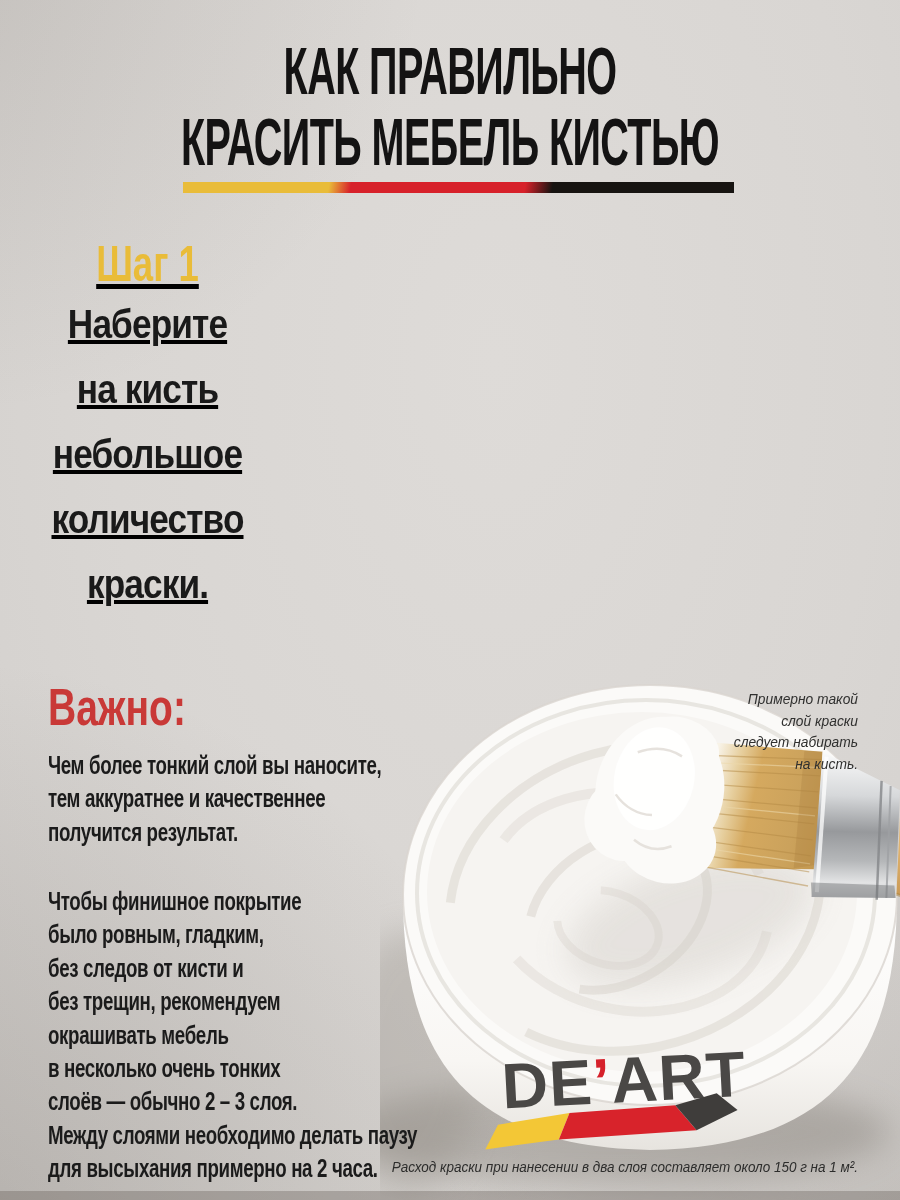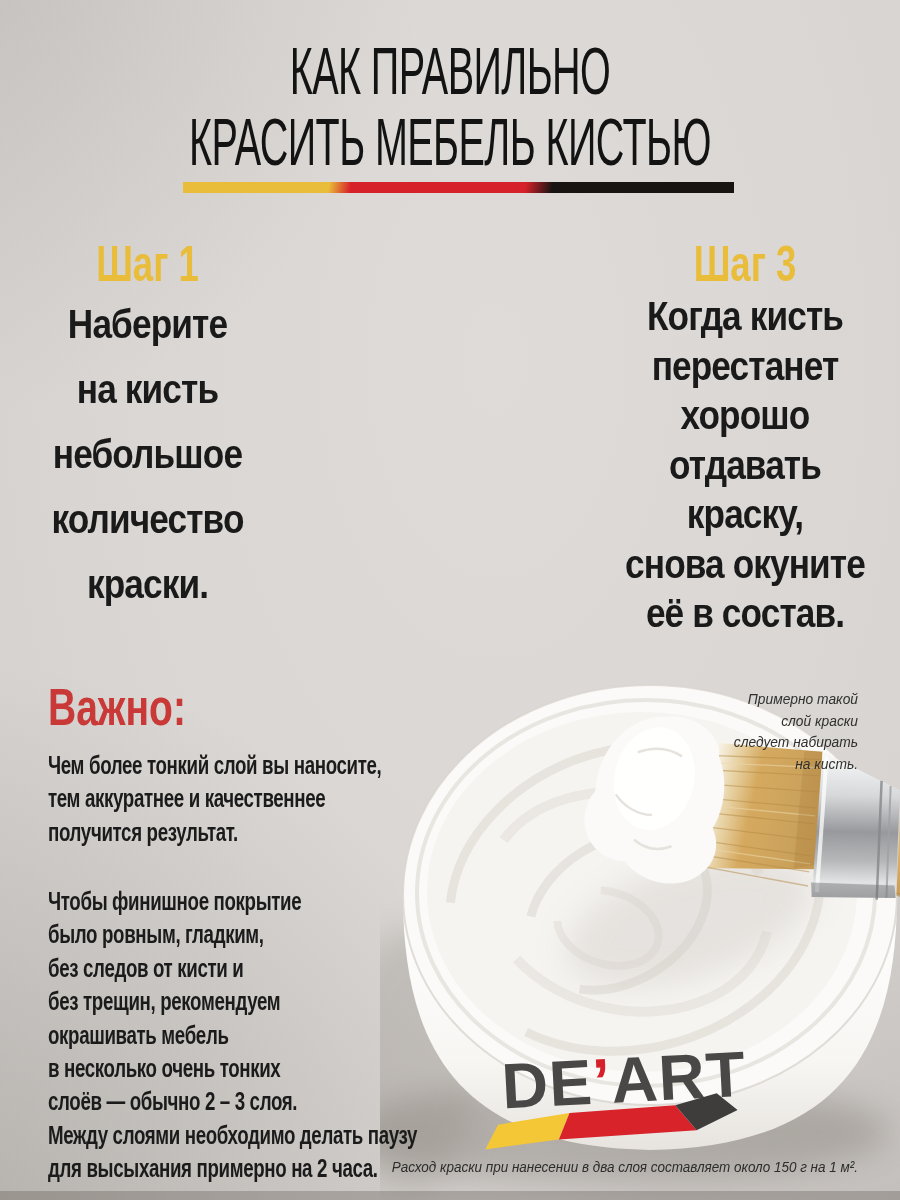--- a/index.html
+++ b/index.html
@@ -13,35 +13,35 @@
       radial-gradient(circle at -5% 105%, rgba(110,103,96,.30), rgba(110,103,96,0) 38%),
       radial-gradient(circle at -5% -5%, rgba(120,113,106,.18), rgba(120,113,106,0) 30%),
       radial-gradient(circle at 105% 108%, rgba(110,103,96,.20), rgba(110,103,96,0) 32%),
       radial-gradient(ellipse at 55% 30%, #dedbd8 0%, #d9d6d3 55%, #d2cfcc 100%);
   }
   .txt { position:absolute; z-index:2; }
   .ml { white-space:pre-line; }
 
   .title {
     top:36px; left:0; width:900px; text-align:center;
-    font-weight:400; color:#141313;
+    font-weight:700; color:#141313;
   }
   .title-line {
     display:block; font-size:66px; line-height:71px; letter-spacing:-1px;
     transform:scaleX(.60);
   }
   .title-bar {
     position:absolute; z-index:2; top:182px; left:183px; width:551px; height:11px;
     background:linear-gradient(100deg,
       #e9bc39 0%, #e9bc39 26.5%,
       #d7212a 30.5%, #d7212a 62%,
       #171411 67%, #171411 100%);
   }
 
-  .step { position:absolute; z-index:2; top:238px; text-align:center; }
+  .step { position:absolute; z-index:2; top:238px; text-align:center;text-decoration:underline; }
   .step1 { left:15px;  width:265px; }
   .step2 { left:280px; width:335px; }
   .step3 { left:595px; width:300px; }
   .step-label {
     font-size:50px; line-height:52px; font-weight:700; color:#e9bc39;
     transform:scaleX(.73);
   }
   .step-text {
     margin-top:2px; font-size:40px; font-weight:700; color:#1a1a1a;
     letter-spacing:-1px; transform:scaleX(.88);
@@ -203,30 +203,20 @@
   </div>
   <div class="title-bar"></div>
 
   <div class="step step1">
     <div class="step-label">Шаг 1</div>
     <div class="step-text ml">Наберите
 на кисть
 небольшое
 количество
 краски.</div>
-  </div>
-  <div class="step step3">
-    <div class="step-label">Шаг 3</div>
-    <div class="step-text ml">Когда кисть
-перестанет
-хорошо
-отдавать
-краску,
-снова окуните
-её в состав.</div>
   </div>
 
   <div class="txt important-h">Важно:</div>
   <div class="txt para para1 ml">Чем более тонкий слой вы наносите,
 тем аккуратнее и качественнее
 получится результат.</div>
   <div class="txt para para2 ml">Чтобы финишное покрытие
 было ровным, гладким,
 без следов от кисти и
 без трещин, рекомендуем

